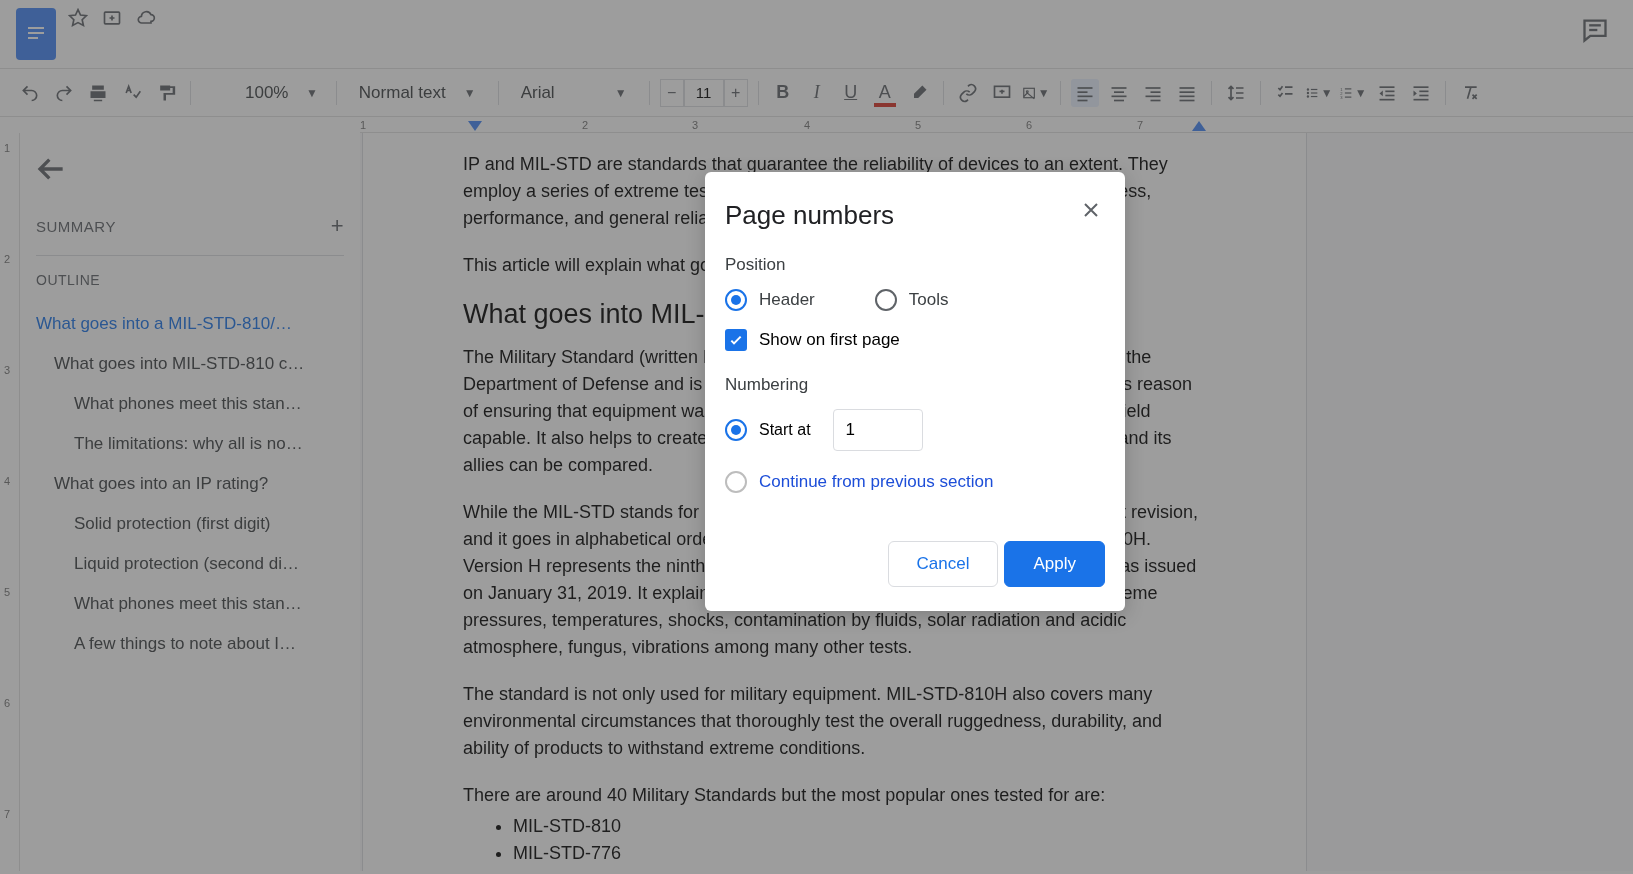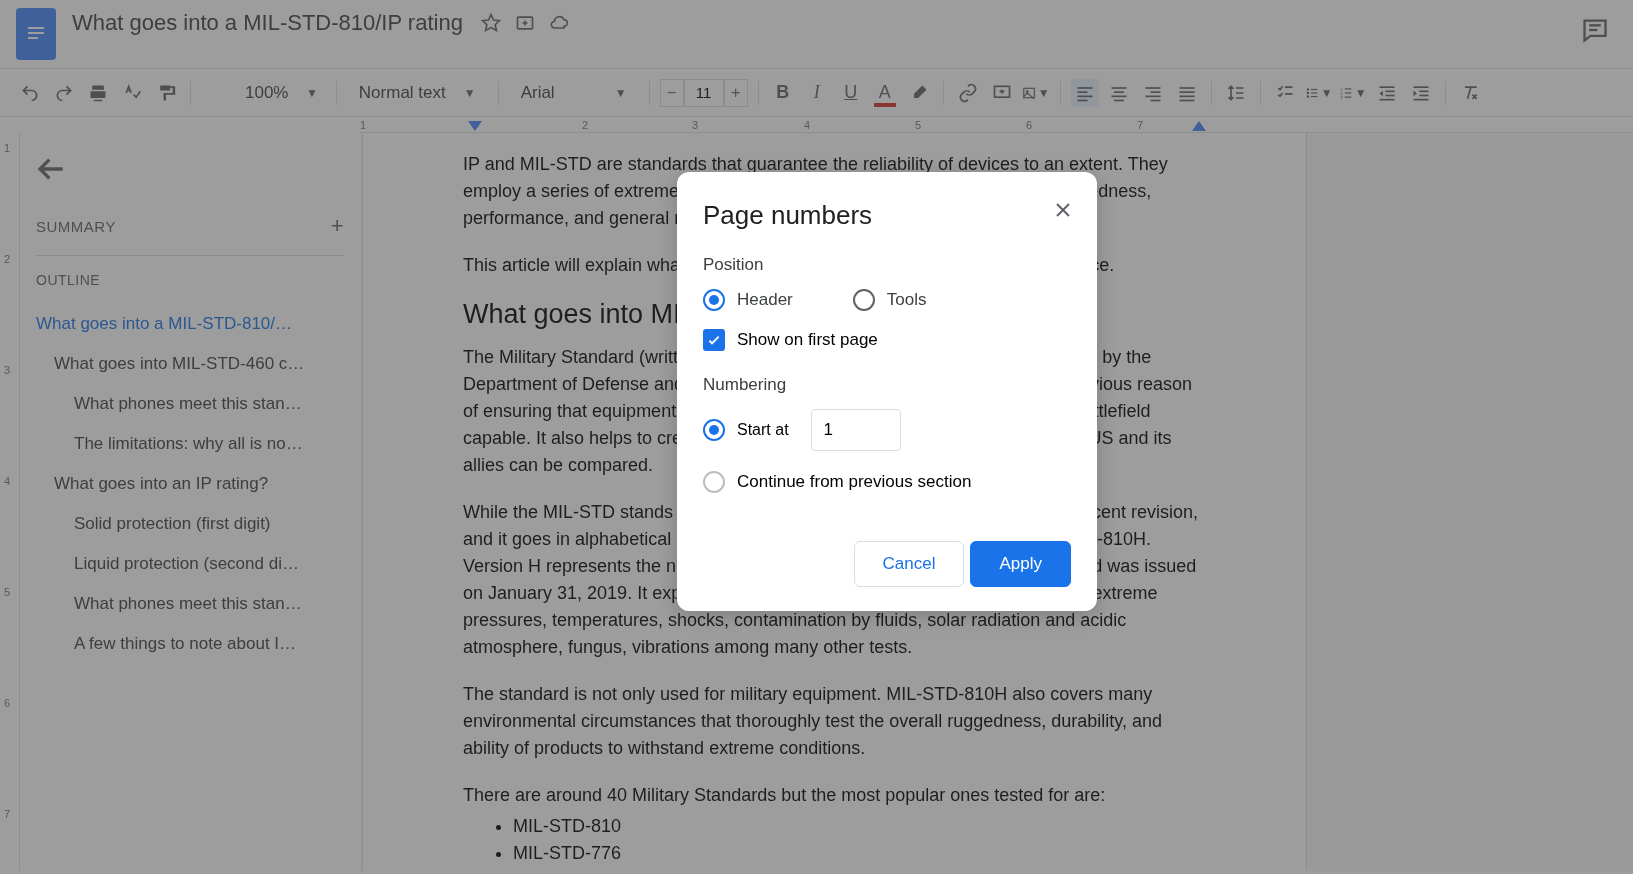--- a/index.html
+++ b/index.html
@@ -59,56 +59,55 @@
 
 .doc-area { flex: 1; background: #f8f9fa; overflow: hidden; position: relative; }
 .page { background: #fff; width: 945px; margin: 0 0 0 2px; padding: 18px 100px; min-height: 100%; border:1px solid #dadce0; border-top:none; }
 .page p { font-size: 18px; line-height: 1.5; color: #000; margin-bottom: 20px; }
 .page h2 { font-size: 27px; color: #000; margin: 8px 0 14px; font-weight: 400; }
 .page ul { margin-left: 50px; }
 .page li { font-size: 18px; line-height: 1.5; padding: 0; }
 
 
 .overlay { position: absolute; inset: 0; background: rgba(60,60,60,0.5); z-index: 10; }
-.modal { position: absolute; left: 677px; top: 172px; width: 420px; background: #fff; border-radius: 12px; z-index: 20; padding: 28px 26px 24px; box-shadow: 0 4px 20px rgba(0,0,0,0.2); }
+.modal { position: absolute; left: 705px; top: 172px; width: 420px; background: #fff; border-radius: 6px; z-index: 20; padding: 28px 20px 24px; box-shadow: 0 4px 20px rgba(0,0,0,0.2); }
 .modal-title { font-size: 26px; color: #202124; }
 .modal-close { position: absolute; right: 22px; top: 26px; width: 24px; height:24px; color:#5f6368; cursor:pointer; }
 .modal-section-label { font-size: 17px; color: #3c4043; margin-top: 24px; margin-bottom: 14px; }
 .radio-row { display: flex; gap: 60px; }
 .radio-opt { display: flex; align-items: center; gap: 12px; font-size: 17px; color: #3c4043; }
 .radio { width: 22px; height: 22px; border-radius: 50%; border: 2px solid #5f6368; position: relative; cursor:pointer; }
 .radio.checked { border-color: #1a73e8; }
 .radio.checked::after { content:''; position:absolute; inset:4px; border-radius:50%; background:#1a73e8; }
 .radio.disabled { border-color: #bdbdbd; }
 .check-row { display: flex; align-items: center; gap: 12px; margin-top: 18px; font-size: 17px; }
 .checkbox { width: 22px; height: 22px; background: #1a73e8; border-radius: 3px; display:flex; align-items:center; justify-content:center; cursor:pointer; }
 .checkbox svg { width:16px; height:16px; fill:#fff; }
 .numbering-row { display: flex; align-items: center; gap: 12px; margin-top: 8px; }
 .num-input { width: 90px; height: 42px; border: 1px solid #dadce0; border-radius: 4px; padding: 0 12px; font-size: 17px; margin-left: 10px; }
-.disabled-row { display: flex; align-items: center; gap: 12px; margin-top: 20px; color: #000000; font-size: 17px; }
+.disabled-row { display: flex; align-items: center; gap: 12px; margin-top: 20px; color: #1d4ed8; font-size: 17px; }
 .modal-buttons { display: flex; justify-content: flex-end; gap: 6px; margin-top: 48px; }
 .btn { padding: 12px 28px; border-radius: 6px; font-size: 17px; cursor: pointer; border:1px solid #dadce0; background:#fff; color:#1a73e8; }
 .btn.primary { background: #1a73e8; color: #fff; border-color:#1a73e8; }
 
 .chev { font-size: 12px; color: #5f6368; }
 </style>
 </head>
 <body>
 
 <div class="header">
   <div class="doc-logo">
     <svg viewBox="0 0 24 24">
         <rect x="4" y="5" width="16" height="2"></rect>
         <rect x="4" y="10" width="16" height="2"></rect>
         <rect x="4" y="15" width="10" height="2"></rect>
       </svg>
   </div>
   <div class="header-main">
     <div class="title-row">
-      <span class="doc-title">What goes into a MIL-STD-810/IP rating</span>
       <svg class="title-icon" viewBox="0 0 24 24" fill="none" stroke="currentColor" stroke-width="2">
           <polygon points="12,2 15,8.5 22,9.3 17,14 18.5,21 12,17.5 5.5,21 7,14 2,9.3 9,8.5"></polygon>
         </svg>
       <svg class="title-icon" viewBox="0 0 24 24" fill="none" stroke="currentColor" stroke-width="2">
           <rect x="3" y="5" width="18" height="14" rx="1"></rect>
           <path d="M12 9v6m-3-3h6"></path>
         </svg>
       <svg class="title-icon" viewBox="0 0 24 24" fill="none" stroke="currentColor" stroke-width="2">
           <path d="M18 16a4 4 0 0 0 0-8 6 6 0 0 0-11.5 2A4 4 0 0 0 7 18h11z"></path>
         </svg>
@@ -329,21 +328,21 @@
           <path d="M20 12H4m6-7l-7 7 7 7"></path>
         </svg>
     </div>
     <div class="summary-row">
       <span>SUMMARY</span>
       <span style="font-size:22px;cursor:pointer">+</span>
     </div>
     <div class="summary-divider"></div>
     <div class="outline-label">OUTLINE</div>
     <div class="outline-item l1 active">What goes into a MIL-STD-810/…</div>
-    <div class="outline-item l2">What goes into MIL-STD-460 c…</div>
+    <div class="outline-item l2">What goes into MIL-STD-810 c…</div>
     <div class="outline-item l3">What phones meet this stan…</div>
     <div class="outline-item l3">The limitations: why all is no…</div>
     <div class="outline-item l2">What goes into an IP rating?</div>
     <div class="outline-item l3">Solid protection (first digit)</div>
     <div class="outline-item l3">Liquid protection (second di…</div>
     <div class="outline-item l3">What phones meet this stan…</div>
     <div class="outline-item l3">A few things to note about I…</div>
   </div>
 
   <div class="doc-area">

